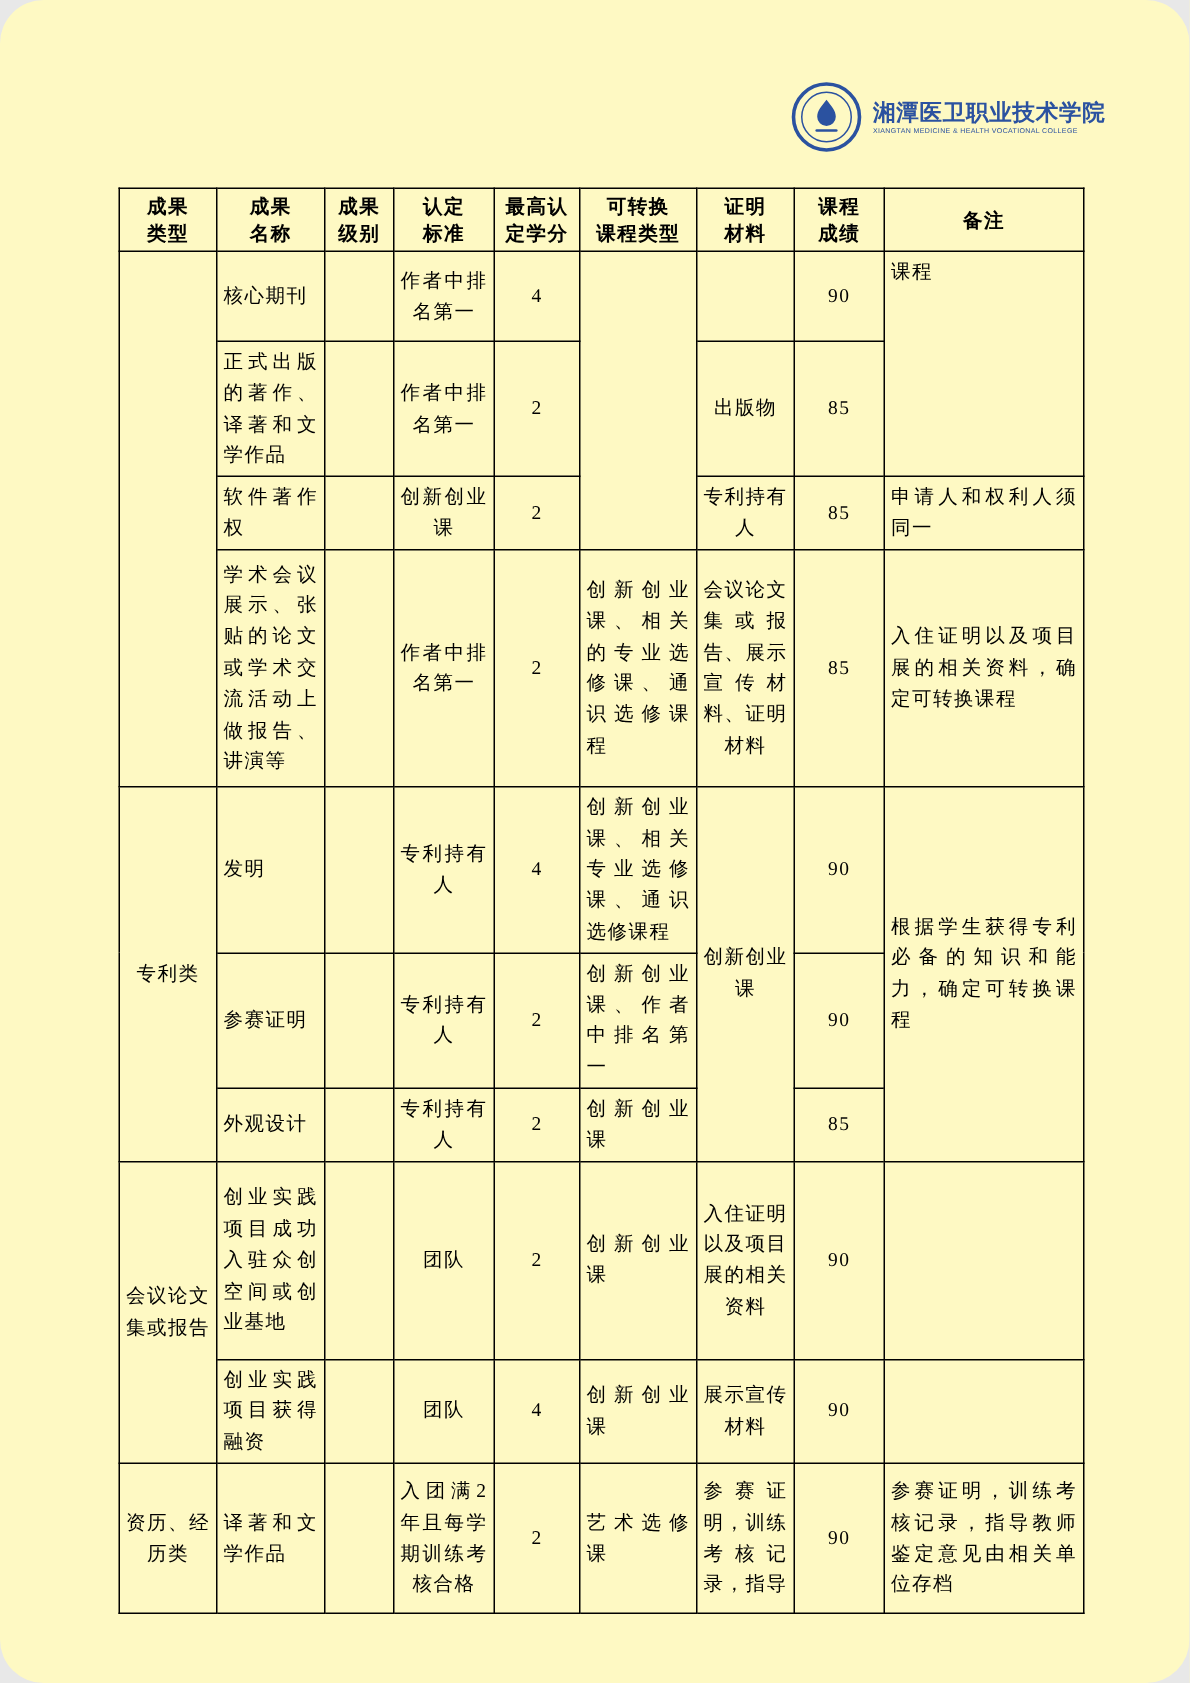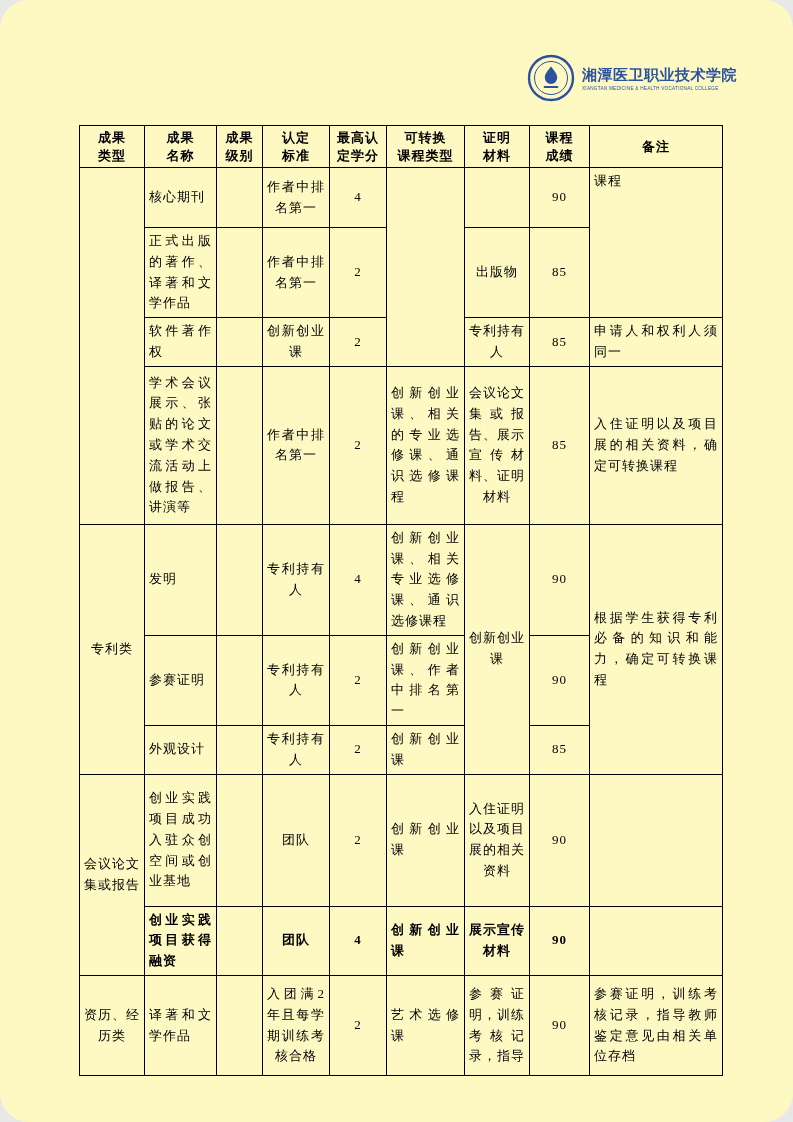--- a/index.html
+++ b/index.html
@@ -41,21 +41,21 @@
   }
   tr.hrow  { height:40px; }
   tr.r1  { height:60px; }
   tr.r2  { height:90px; }
   tr.r3  { height:40px; }
   tr.r4  { height:158px; }
   tr.r5  { height:95px; }
   tr.r6  { height:60px; }
   tr.r7  { height:40px; }
   tr.r8  { height:132px; }
-  tr.r9  { height:64px;font-weight:bold; }
+  tr.r9  { height:64px; }
   tr.r10 { height:100px; }
 
   .c-num  { text-align:center; }
   .c-level{ }
   .c-type, .c-proof, .c-std {
     text-align:justify; text-justify:inter-character; text-align-last:center;
   }
   .c-name, .c-course, .c-remark {
     text-align:justify; text-justify:inter-character; text-align-last:left;
   }

